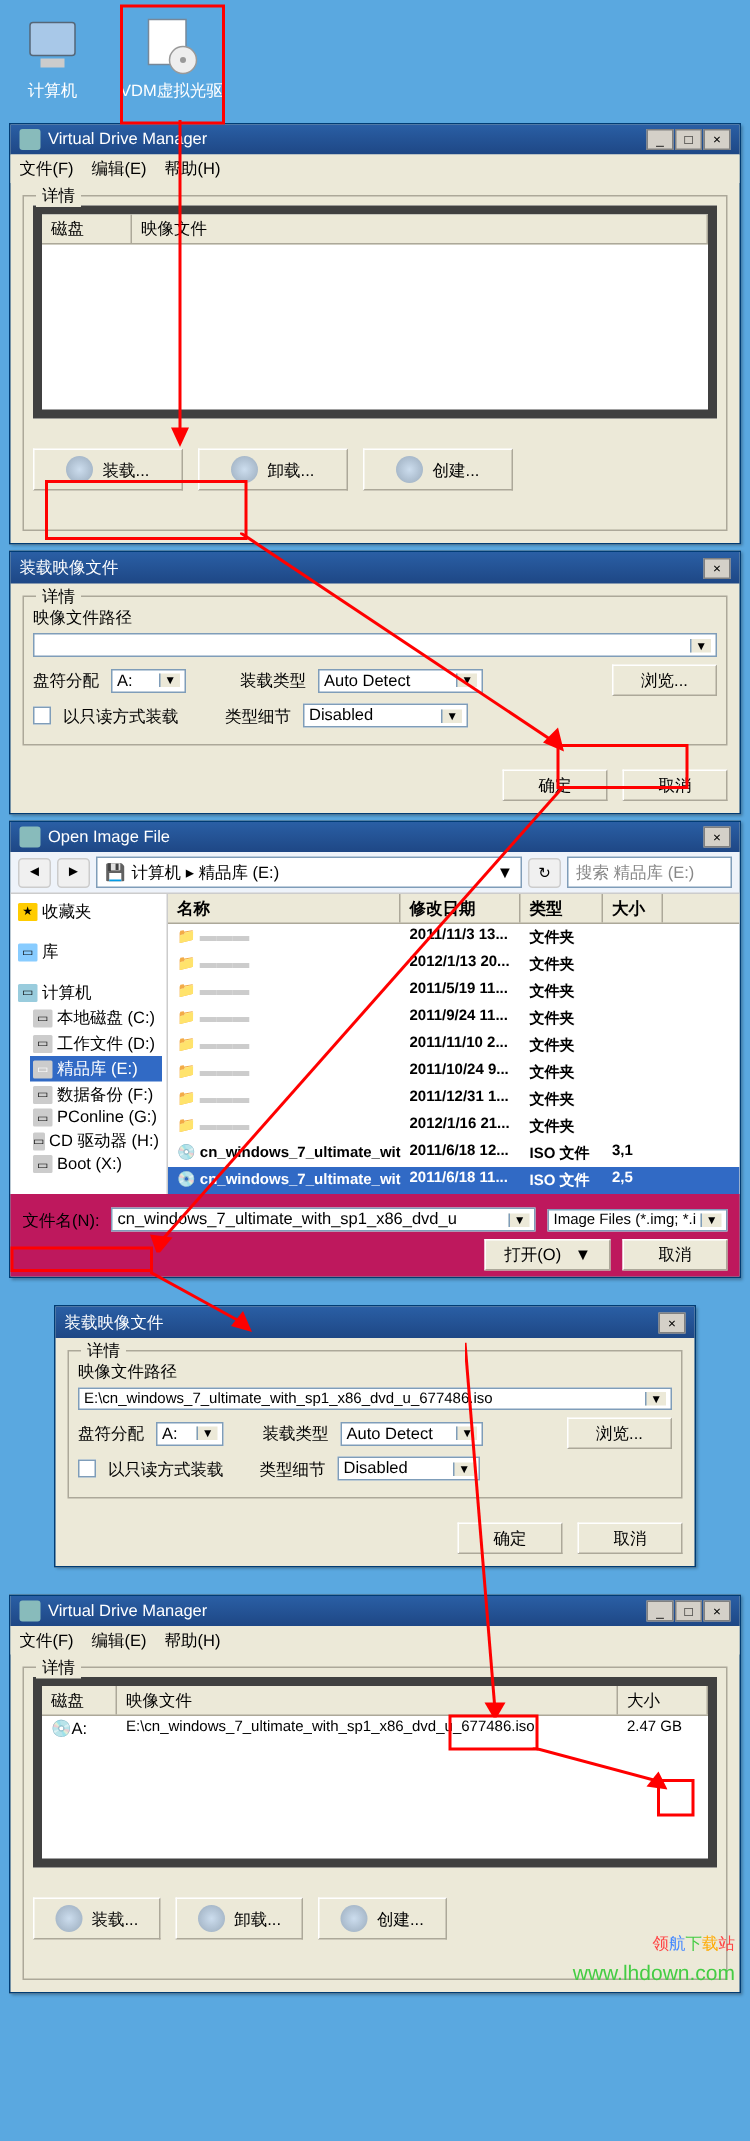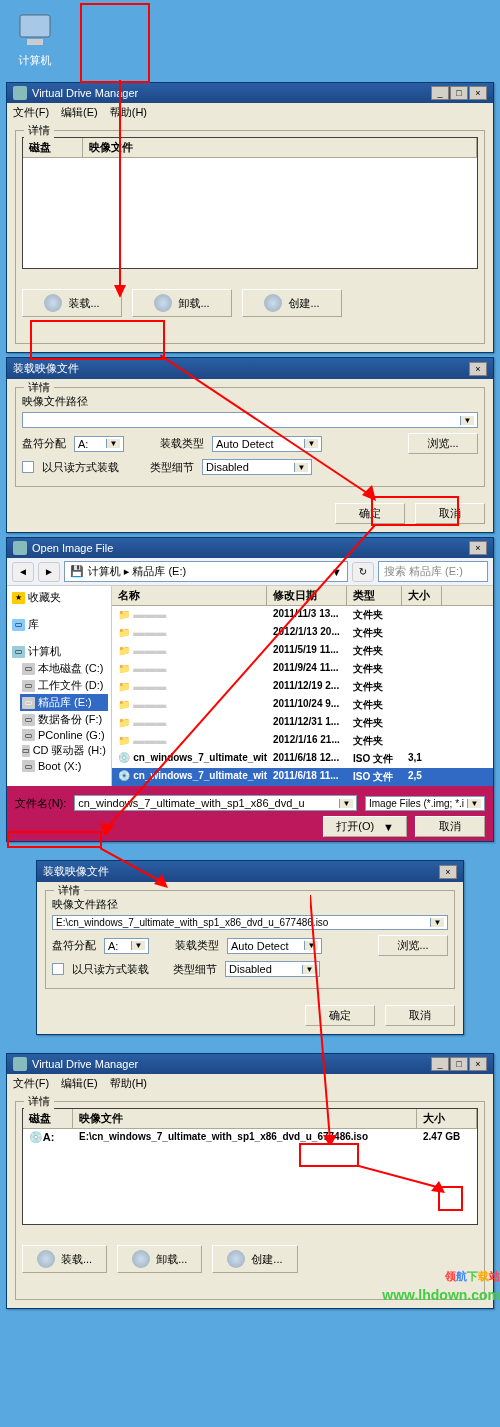--- a/index.html
+++ b/index.html
@@ -13,21 +13,21 @@
 .window { background: #ece9d8; border: 1px solid #003c74; margin: 4px 6px; box-shadow: 1px 1px 2px rgba(0,0,0,0.3); }
 .titlebar { background: linear-gradient(#2a5fa5,#1e4785); color: white; padding: 3px 6px; display: flex; align-items: center; }
 .titlebar .tic { width: 14px; height: 14px; background: #8bb; margin-right: 5px; border-radius: 2px; }
 .titlebar .ttxt { flex: 1; font-size: 11px; }
 .titlebar .wbtns { display: flex; gap: 1px; }
 .titlebar .wbtn { width: 18px; height: 14px; background: #d4d0c8; border: 1px solid #808080; font-size: 9px; display: flex; align-items: center; justify-content: center; cursor: pointer; color: #000; }
 .menubar { background: #ece9d8; padding: 2px 6px; display: flex; gap: 12px; font-size: 11px; }
 .menubar span { cursor: pointer; }
 .groupbox { border: 1px solid #aca899; margin: 8px; padding: 6px; position: relative; }
 .grouplabel { position: absolute; top: -8px; left: 8px; background: #ece9d8; padding: 0 4px; font-size: 11px; }
-.listview { background: white; border: 1px solid #404040; font-weight: bold; }
+.listview { background: white; border: 6px solid #404040; }
 .lv-header { display: flex; background: #ece9d8; border-bottom: 1px solid #aca899; }
 .lv-header .col { padding: 2px 6px; border-right: 1px solid #aca899; font-size: 11px; }
 .lv-body { min-height: 100px; }
 .lv-row { display: flex; padding: 1px 0; }
 .lv-row.sel { background: #316ac5; color: white; }
 .lv-row .cell { padding: 1px 6px; font-size: 10px; white-space: nowrap; overflow: hidden; }
 .btnrow { display: flex; gap: 10px; padding: 20px 0px; }
 .winbtn { background: #ece9d8; border: 1px solid #aca899; border-top-color: #fff; border-left-color: #fff; padding: 4px 14px; display: flex; align-items: center; gap: 6px; cursor: pointer; font-size: 12px; min-width: 100px; justify-content: center; }
 .winbtn.sm { min-width: 70px; padding: 2px 12px; }
 .winbtn .bic { width: 18px; height: 18px; border-radius: 50%; background: radial-gradient(circle,#cde,#9ab); display: inline-block; }
@@ -39,36 +39,46 @@
 .nav-btn { width: 22px; height: 20px; border: 1px solid #ccc; background: #f0f0f0; border-radius: 3px; display: flex; align-items: center; justify-content: center; font-size: 10px; cursor: pointer; }
 .pathbar { flex: 1; background: white; border: 1px solid #7f9db9; padding: 2px 5px; font-size: 11px; display: flex; align-items: center; gap: 4px; }
 .searchbar { width: 110px; background: white; border: 1px solid #7f9db9; padding: 2px 5px; font-size: 11px; color: #888; }
 .explorer-body { display: flex; background: white; height: 200px; }
 .tree { width: 105px; border-right: 1px solid #ccc; padding: 3px; font-size: 11px; overflow: hidden; }
 .tree-item { padding: 1px 2px; display: flex; align-items: center; gap: 3px; cursor: pointer; white-space: nowrap; }
 .tree-item .tic2 { width: 13px; height: 12px; background: #f0c040; border-radius: 1px; font-size: 8px; display: inline-flex; align-items: center; justify-content: center; }
 .tree-item.sel { background: #316ac5; color: white; }
 .filelist { flex: 1; overflow: hidden; font-weight: bold; }
 .filefooter { background: #be185d; padding: 4px 8px; }
-.watermark { position: absolute; right: 0; font-size: 20px; font-weight: bold; pointer-events: none; }
+.watermark { position: absolute; right: 10px; font-size: 20px; font-weight: normal; pointer-events: none; }
 .watermark .c1{color:#f44}.watermark .c2{color:#48f}.watermark .c3{color:#4c4}.watermark .c4{color:#fa0}
 .site { font-size: 14px; color: #4c4; }
 </style>
 </head>
 <body>
 
 <div class="desktop-icons">
   <div class="desktop-icon">
     <div class="ico">
         <svg width="40" height="40">
           <rect x="5" y="5" width="30" height="22" fill="#a8c8e8" stroke="#567" rx="2"></rect>
           <rect x="12" y="29" width="16" height="6" fill="#ccc"></rect>
         </svg>
       </div>
     <span>计算机</span>
+  </div>
+  <div class="desktop-icon">
+    <div class="ico">
+        <svg width="40" height="40">
+          <rect x="5" y="3" width="25" height="30" fill="white" stroke="#789"></rect>
+          <circle cx="28" cy="30" r="9" fill="#eee" stroke="#999"></circle>
+          <circle cx="28" cy="30" r="2" fill="#999"></circle>
+        </svg>
+      </div>
+    <span>VDM虚拟光驱</span>
   </div>
 </div>
 
 <div class="window">
   <div class="titlebar">
     <div class="tic"></div>
     <div class="ttxt">Virtual Drive Manager</div>
     <div class="wbtns">
       <div class="wbtn">_</div>
       <div class="wbtn">□</div>
@@ -252,21 +262,21 @@
             <div class="cell" style="width:40px"></div>
           </div>
           <div class="lv-row">
             <div class="cell" style="width:155px">📁 <span style="color:#ccc">▬▬▬</span></div>
             <div class="cell" style="width:80px">2011/9/24 11...</div>
             <div class="cell" style="width:55px">文件夹</div>
             <div class="cell" style="width:40px"></div>
           </div>
           <div class="lv-row">
             <div class="cell" style="width:155px">📁 <span style="color:#ccc">▬▬▬</span></div>
-            <div class="cell" style="width:80px">2011/12/19 2...</div>
+            <div class="cell" style="width:80px">2011/11/10 2...</div>
             <div class="cell" style="width:55px">文件夹</div>
             <div class="cell" style="width:40px"></div>
           </div>
           <div class="lv-row">
             <div class="cell" style="width:155px">📁 <span style="color:#ccc">▬▬▬</span></div>
             <div class="cell" style="width:80px">2011/10/24 9...</div>
             <div class="cell" style="width:55px">文件夹</div>
             <div class="cell" style="width:40px"></div>
           </div>
           <div class="lv-row">

